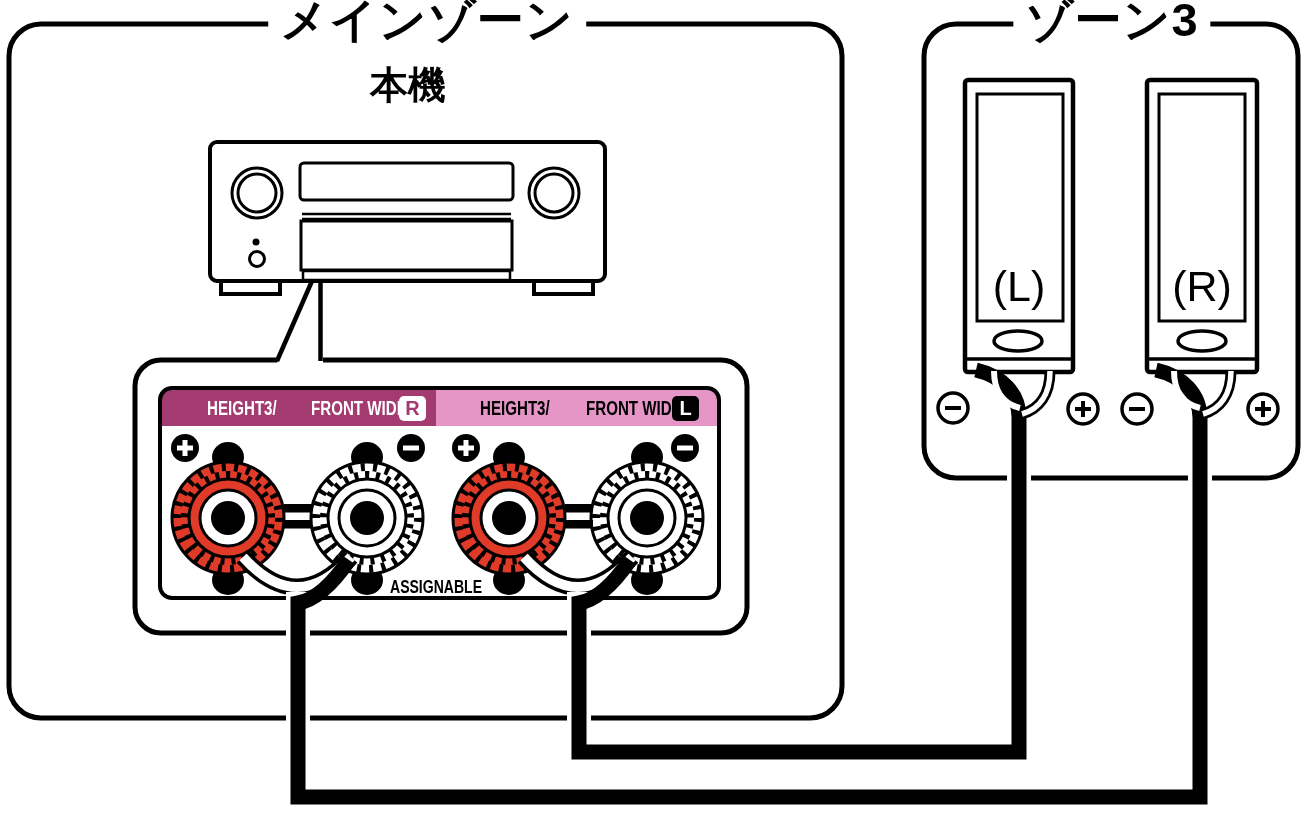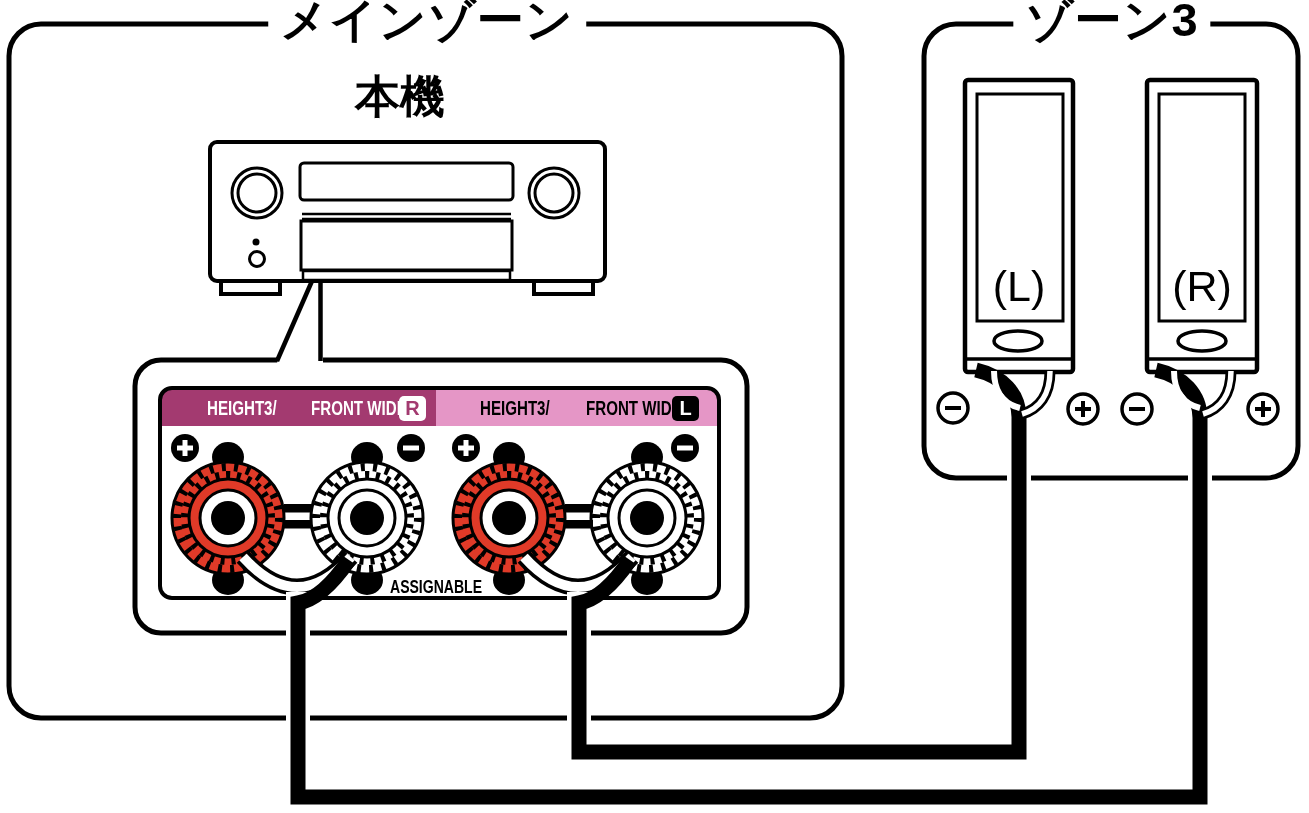--- a/index.html
+++ b/index.html
@@ -8,22 +8,22 @@
     font-family:"Liberation Sans","DejaVu Sans",sans-serif; overflow:hidden;
   }
   .stage svg { position:absolute; left:0; top:0; z-index:1; }
   .txt { position:absolute; z-index:2; color:#000; white-space:nowrap; }
   .zone-title {
     top:-7px; transform:translateX(-50%);
     font-size:47px; font-weight:bold; letter-spacing:1px; line-height:54px;
     background:#ffffff; padding:0 12px;
   }
   .unit-label {
-    top:71px; transform:translateX(-50%);
-    font-size:45px; font-weight:bold; line-height:52px;
+    top:59px; transform:translateX(-50%);
+    font-size:38px; font-weight:bold; line-height:52px;margin-left:8px;
   }
   .hdr { top:393px; font-size:21px; font-weight:bold; line-height:29px;
          transform:scaleX(0.72); transform-origin:0 50%; }
   .hdr.white { color:#fff; }
   .badge { top:396px; width:27px; height:25px; border-radius:5px;
            font-size:20px; font-weight:bold; text-align:center; line-height:25px; }
   .badge-r { left:399px; background:#ffffff; color:#A33A70; }
   .badge-l { left:672px; background:#000000; color:#ffffff; }
   .assignable { left:390px; top:577px; font-size:18px; font-weight:bold;
                 transform:scaleX(0.78); transform-origin:0 50%; }

